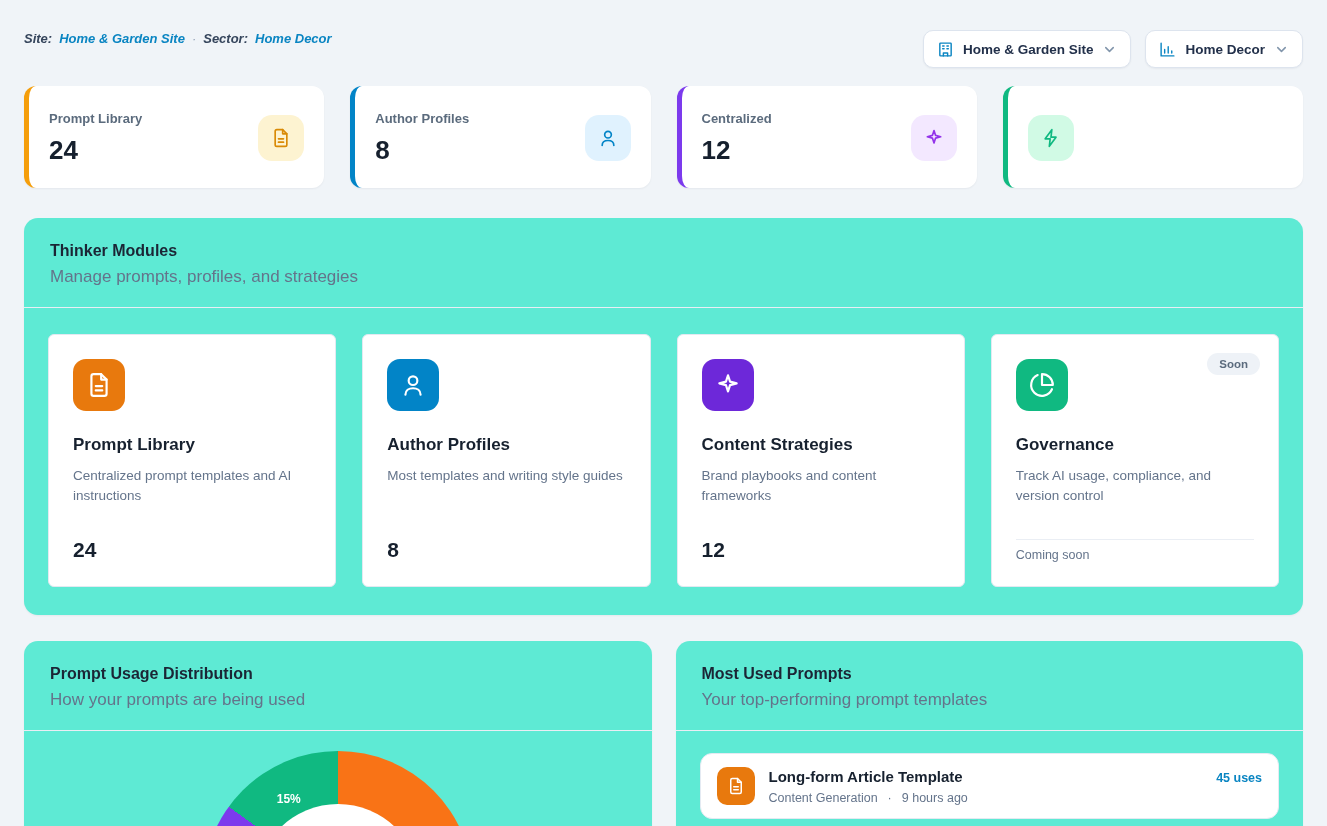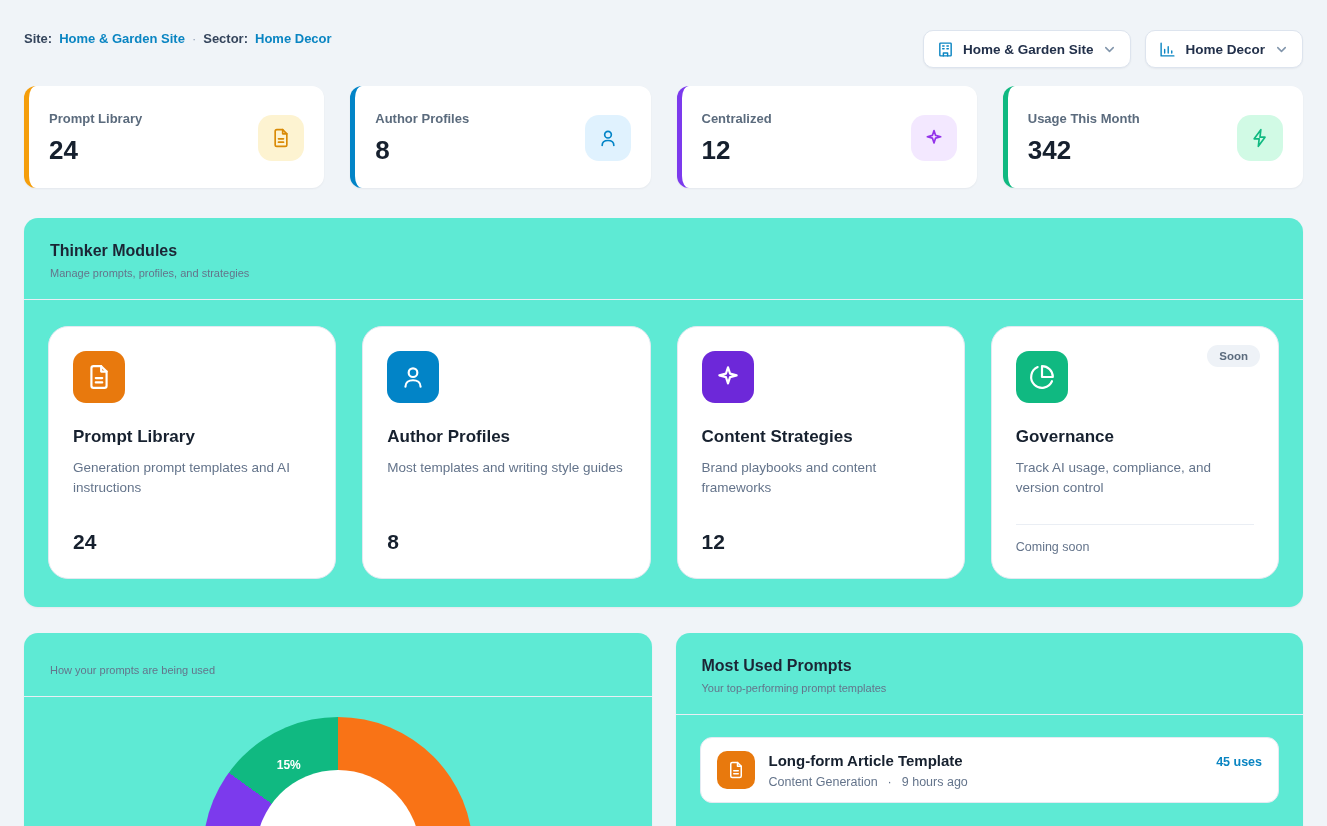--- a/index.html
+++ b/index.html
@@ -8,21 +8,21 @@
     width:1327px; height:826px; overflow:hidden;
     background:#f0f4f8;
     font-family:"Liberation Sans","DejaVu Sans",sans-serif;
     color:#1e2a3a;
   }
   .page { padding:22px 24px; }
 
   
   .topbar { display:flex; justify-content:space-between; align-items:flex-start; }
   .page-title { margin:0; font-size:25px; font-weight:800; color:#17212f; letter-spacing:.2px; }
-  .meta { margin-top:9px; font-size:13px; color:#35455c; display:flex; gap:7px; align-items:center; font-weight:700; }
+  .meta { margin-top:9px; font-size:13px; color:#35455c; display:flex; gap:7px; align-items:center; font-weight:700;font-style:italic; }
   .meta a { color:#0a85c2; text-decoration:none; font-weight:700; cursor:pointer; }
   .meta .dot { color:#94a3b8; font-weight:400; }
 
   .selectors { display:flex; gap:14px; margin-top:8px; }
   .select-btn {
     display:flex; align-items:center; gap:9px;
     background:#fff; border:1px solid #dde4ee; border-radius:10px;
     height:38px; padding:0 13px; font-size:13.5px; font-weight:700; color:#22304a;
     box-shadow:0 1px 2px rgba(16,24,40,.05); cursor:pointer;
     font-family:inherit;
@@ -39,33 +39,33 @@
     min-height:102px;
   }
   .stat-label { font-size:13px; color:#5b6b7d; font-weight:600; }
   .stat-value { font-size:26px; font-weight:800; color:#16202e; margin-top:9px; }
   .stat-chip { width:46px; height:46px; border-radius:14px; display:flex; align-items:center; justify-content:center; }
 
   
   .panel { background:#5eead4; border-radius:14px; box-shadow:0 1px 2px rgba(16,24,40,.05); margin-top:30px; }
   .panel-head { padding:24px 26px 20px; border-bottom:1px solid #eaeef4; }
   .panel-title { font-size:16px; font-weight:700; color:#1b2535; }
-  .panel-sub { font-size:11px; color:#64748b; margin-top:7px; }
+  .panel-sub { font-size:17px; color:#64748b; margin-top:7px; }
 
   
   .modules-grid { display:grid; grid-template-columns:repeat(4,1fr); gap:26px; padding:26px 24px 28px; }
   .module-card {
-    position:relative; border:1px solid #e3e9f1; border-radius:20px; background:#fff;
+    position:relative; border:1px solid #e3e9f1; border-radius:6px; background:#fff;
     padding:24px; display:flex; flex-direction:column; min-height:253px; cursor:pointer;
   }
   .module-icon { width:52px; height:52px; border-radius:13px; display:flex; align-items:center; justify-content:center; color:#fff; }
   .module-title { font-size:17px; font-weight:800; color:#17212f; margin-top:24px; }
   .module-desc { font-size:13.5px; color:#64748b; line-height:1.5; margin-top:11px; }
   .module-count { font-size:21px; font-weight:800; color:#16202e; margin-top:auto; padding-top:14px; }
-  .module-foot { margin-top:auto; border-top:1px solid #eaeef4; padding-top:15px; font-size:12.5px; color:#64748b; }
+  .module-foot { margin-top:auto; border-top:1px solid #eaeef4; padding-top:8px; font-size:12.5px; color:#64748b; }
   .soon-badge {
     position:absolute; top:18px; right:18px; background:#eef2f7; color:#5b6b7d;
     font-size:11.5px; font-weight:700; padding:5px 12px; border-radius:999px;
   }
 
   
   .bottom { display:grid; grid-template-columns:1fr 1fr; gap:24px; margin-top:26px; }
   .bottom .panel { margin-top:0; height:430px; overflow:hidden; }
 
   .chart-wrap { position:relative; padding-top:20px; display:flex; justify-content:center; }
@@ -167,24 +167,20 @@
         <div class="stat-value">12</div>
       </div>
       <div class="stat-chip" style="background-color: rgb(243, 232, 255); color: rgb(147, 51, 234);">
         <svg width="20" height="20" viewBox="0 0 24 24" fill="none" stroke="currentColor" stroke-width="2" stroke-linecap="round" stroke-linejoin="round">
             <path d="M12 3l1.9 5.9L20 10.5l-6.1 1.6L12 18l-1.9-5.9L4 10.5l6.1-1.6z"></path>
           </svg>
       </div>
     </div>
 
     <div class="stat-card" style="border-left-color: rgb(16, 185, 129);">
-      <div>
-        <div class="stat-label">Usage This Month</div>
-        <div class="stat-value">342</div>
-      </div>
       <div class="stat-chip" style="background-color: rgb(209, 250, 229); color: rgb(16, 185, 129);">
         <svg width="20" height="20" viewBox="0 0 24 24" fill="none" stroke="currentColor" stroke-width="2" stroke-linecap="round" stroke-linejoin="round">
             <path d="M13 2 5 13h6l-1 9 8-11h-6z"></path>
           </svg>
       </div>
     </div>
   </div>
 
   <div class="panel">
     <div class="panel-head">
@@ -195,21 +191,21 @@
 
       <div class="module-card">
         <div class="module-icon" style="background-color: rgb(232, 121, 13);">
           <svg width="26" height="26" viewBox="0 0 24 24" fill="none" stroke="currentColor" stroke-width="2" stroke-linecap="round" stroke-linejoin="round">
               <path d="M14 2H7a2 2 0 0 0-2 2v16a2 2 0 0 0 2 2h10a2 2 0 0 0 2-2V7z"></path>
               <path d="M14 2v5h5"></path>
               <path d="M9 13h6M9 17h6"></path>
             </svg>
         </div>
         <div class="module-title">Prompt Library</div>
-        <div class="module-desc">Generation prompt templates and AI instructions</div>
+        <div class="module-desc">Centralized prompt templates and AI instructions</div>
         <div class="module-count">24</div>
       </div>
 
       <div class="module-card">
         <div class="module-icon" style="background-color: rgb(2, 132, 199);">
           <svg width="26" height="26" viewBox="0 0 24 24" fill="none" stroke="currentColor" stroke-width="2" stroke-linecap="round" stroke-linejoin="round">
               <circle cx="12" cy="8" r="4"></circle>
               <path d="M5 21c0-3.9 3.1-6 7-6s7 2.1 7 6"></path>
             </svg>
         </div>
@@ -241,20 +237,21 @@
         <div class="module-desc">Track AI usage, compliance, and version control</div>
         <div class="module-foot">Coming soon</div>
       </div>
     </div>
   </div>
 
   <div class="bottom">
 
     <div class="panel">
       <div class="panel-head">
+        <div class="panel-title">Prompt Usage Distribution</div>
         <div class="panel-sub">How your prompts are being used</div>
       </div>
       <div class="chart-wrap">
         <div class="donut" style="background: conic-gradient(rgb(249, 115, 22) 0%, rgb(249, 115, 22) 42%, rgb(14, 165, 233) 42%, rgb(14, 165, 233) 62%, rgb(20, 184, 166) 62%, rgb(20, 184, 166) 77%, rgb(124, 58, 237) 77%, rgb(124, 58, 237) 85%, rgb(16, 185, 129) 85%, rgb(16, 185, 129) 100%);">
           <span class="donut-callout">15%</span>
         </div>
       </div>
     </div>
 
     <div class="panel">

